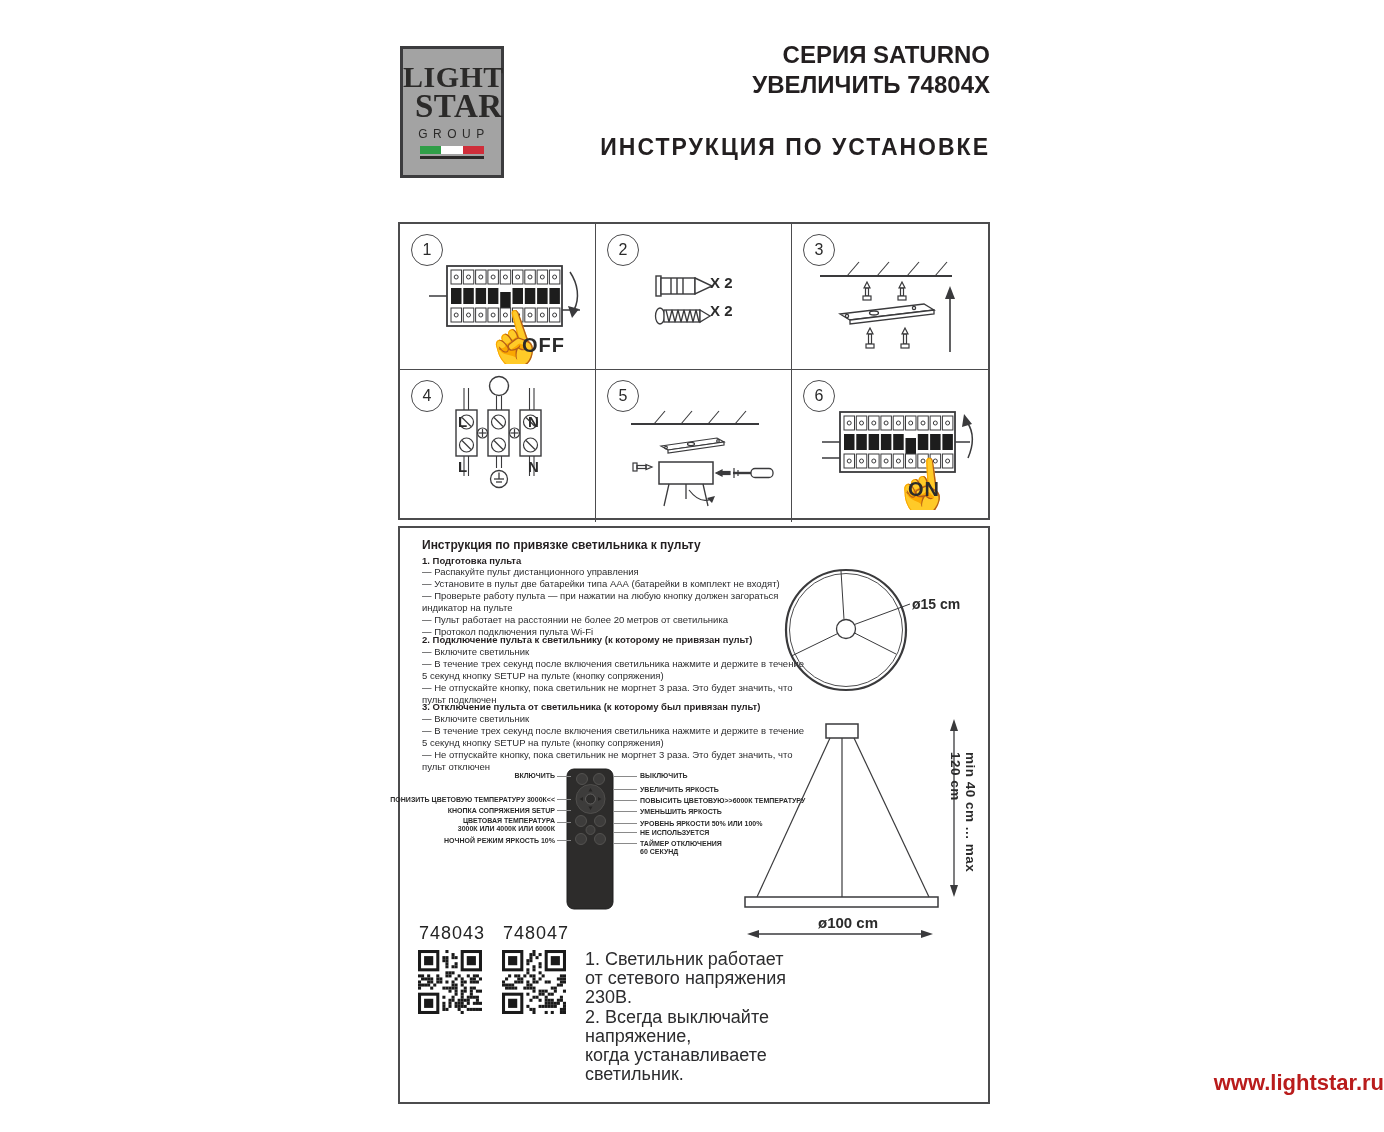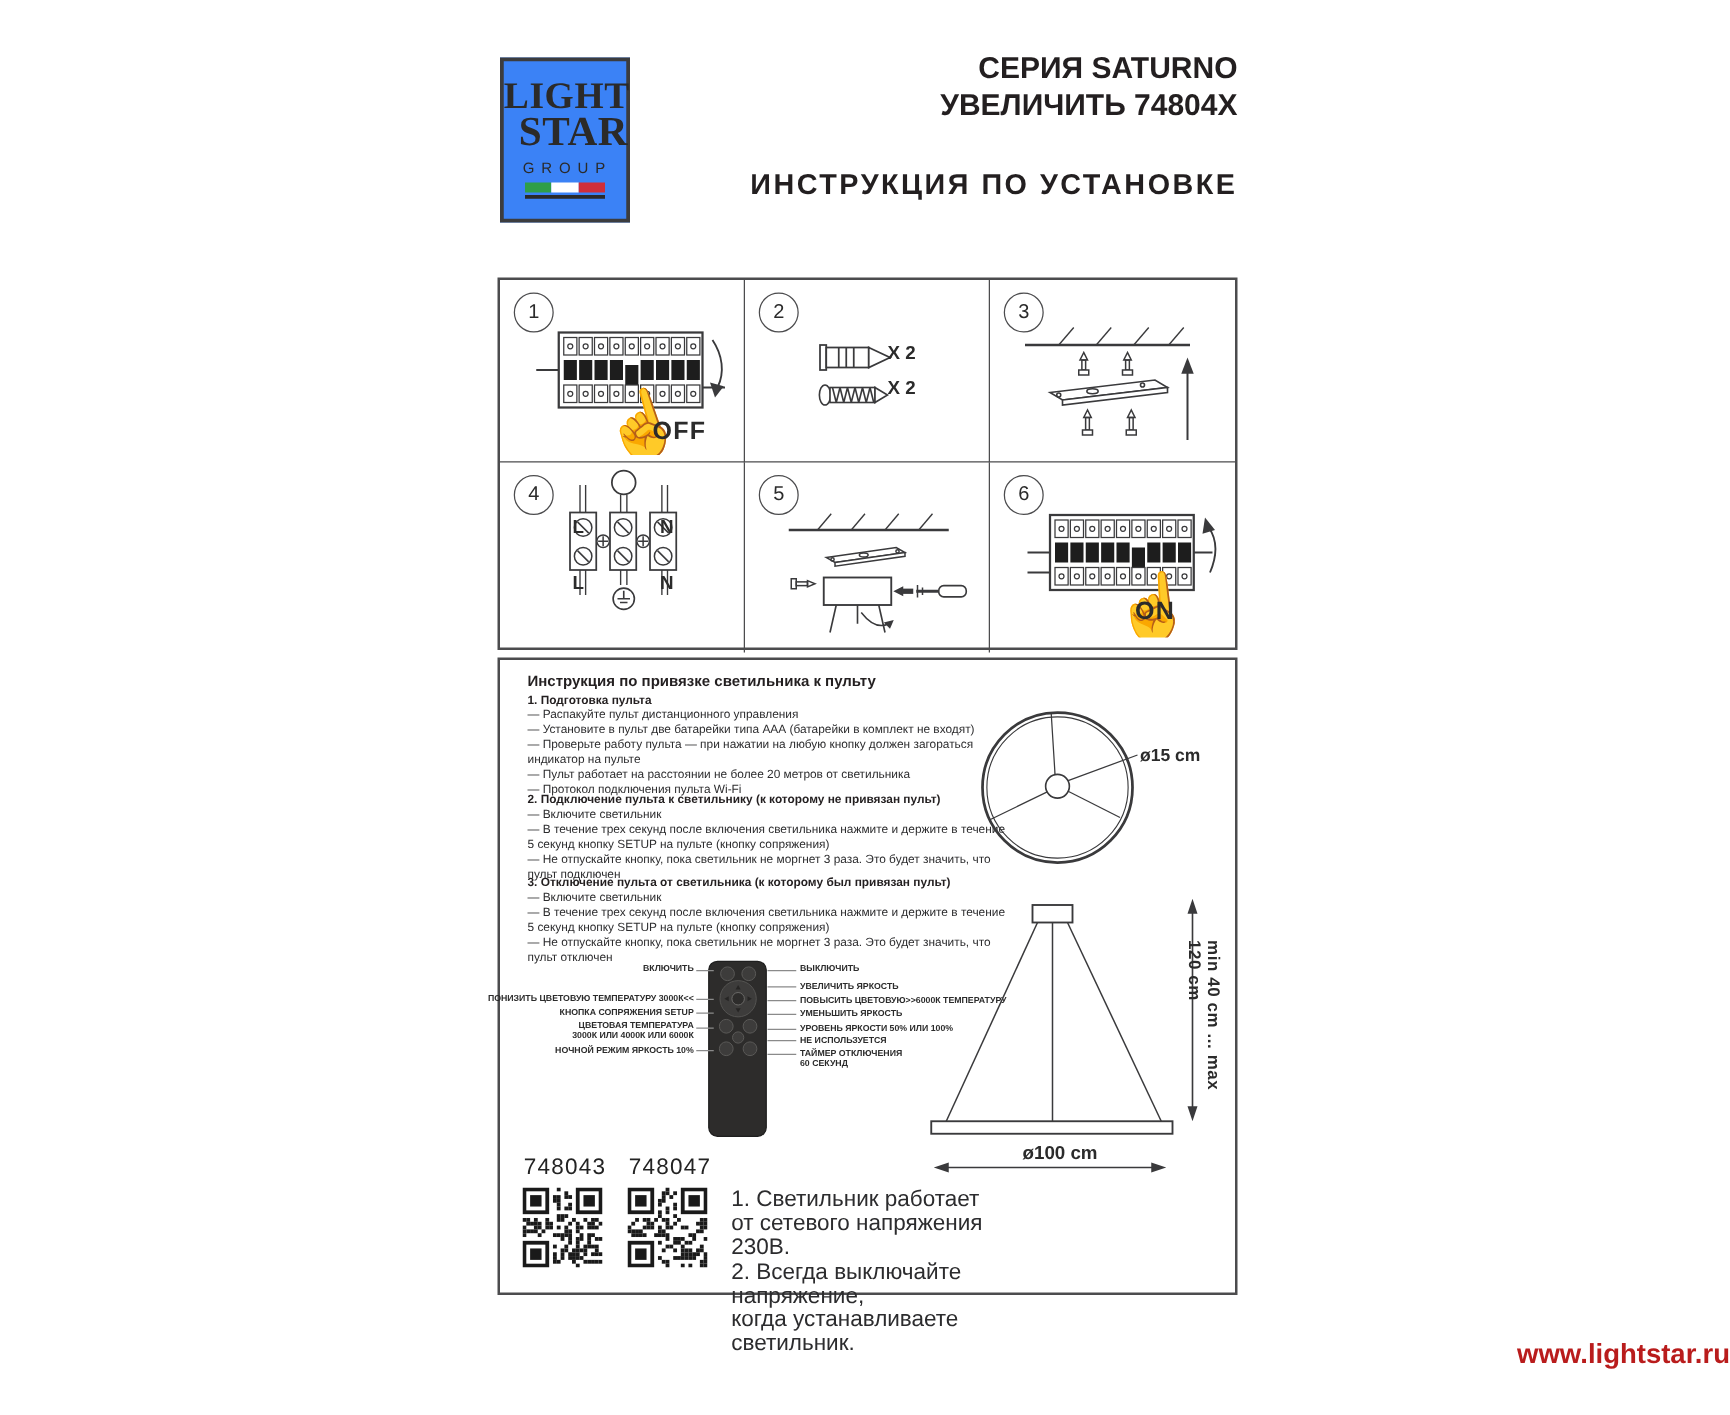--- a/index.html
+++ b/index.html
@@ -2,21 +2,21 @@
 <html><head>
 <meta charset="utf-8">
 <style>
   html,body{margin:0;padding:0;background:#e8e8e8;}
   .page{position:relative;width:1384px;height:1132px;background:#ffffff;margin:0 auto;
         font-family:"Liberation Sans",sans-serif;color:#231f20;overflow:hidden;}
   .abs{position:absolute;}
 
   
   .logo-box{position:absolute;left:400px;top:46px;width:98px;height:126px;
-            border:3px solid #3c3c3e;background:#3b82f6;text-align:center;}
+            border:3px solid #3c3c3e;background:#a3a3a3;text-align:center;}
   .logo-word{font-family:"Liberation Serif",serif;font-weight:bold;color:#2b2a29;line-height:0.92;}
   .logo-w1{font-size:30px;margin-top:14px;letter-spacing:0.5px;}
   .logo-w2{font-size:33px;letter-spacing:0.5px;padding-left:12px;}
   .logo-group{font-family:"Liberation Sans",sans-serif;font-size:12px;letter-spacing:5.5px;
               color:#2b2a29;margin-top:6px;margin-left:4px;}
   .logo-flag{width:64px;height:8px;margin:5px auto 0;display:flex;}
   .logo-flag div{flex:1;}
   .logo-underline{width:64px;height:3px;background:#2b2a29;margin:2px auto 0;}
 
   
@@ -36,21 +36,21 @@
          border-radius:50%;display:flex;align-items:center;justify-content:center;
          font-size:16px;color:#2b2b2b;background:#fff;}
   .onoff{position:absolute;font-size:20px;font-weight:bold;color:#2b2b2b;letter-spacing:1px;}
   .qty{position:absolute;font-size:15px;font-weight:bold;color:#2b2b2b;}
   .ln{position:absolute;font-size:15px;font-weight:bold;color:#2b2b2b;}
 
   svg{display:block;}
   .draw{stroke:#3a3a3c;fill:none;}
 
   
-  .pairing-box{position:absolute;left:398px;top:526px;width:592px;height:510px;
+  .pairing-box{position:absolute;left:398px;top:526px;width:592px;height:578px;
                border:2px solid #4c4c4e;box-sizing:border-box;}
   .p-title{position:absolute;left:22px;top:10px;font-size:12px;font-weight:bold;}
   .p-head{position:absolute;left:22px;font-size:9.5px;font-weight:bold;}
   .p-bullets{position:absolute;left:22px;width:382px;font-size:9.5px;line-height:12px;color:#2c2c2e;}
 
   
   .r-label{position:absolute;font-size:7px;font-weight:bold;color:#2b2b2b;line-height:8px;
            white-space:nowrap;}
   .r-left{text-align:right;right:829px;}
   .r-wrap{white-space:normal;}

